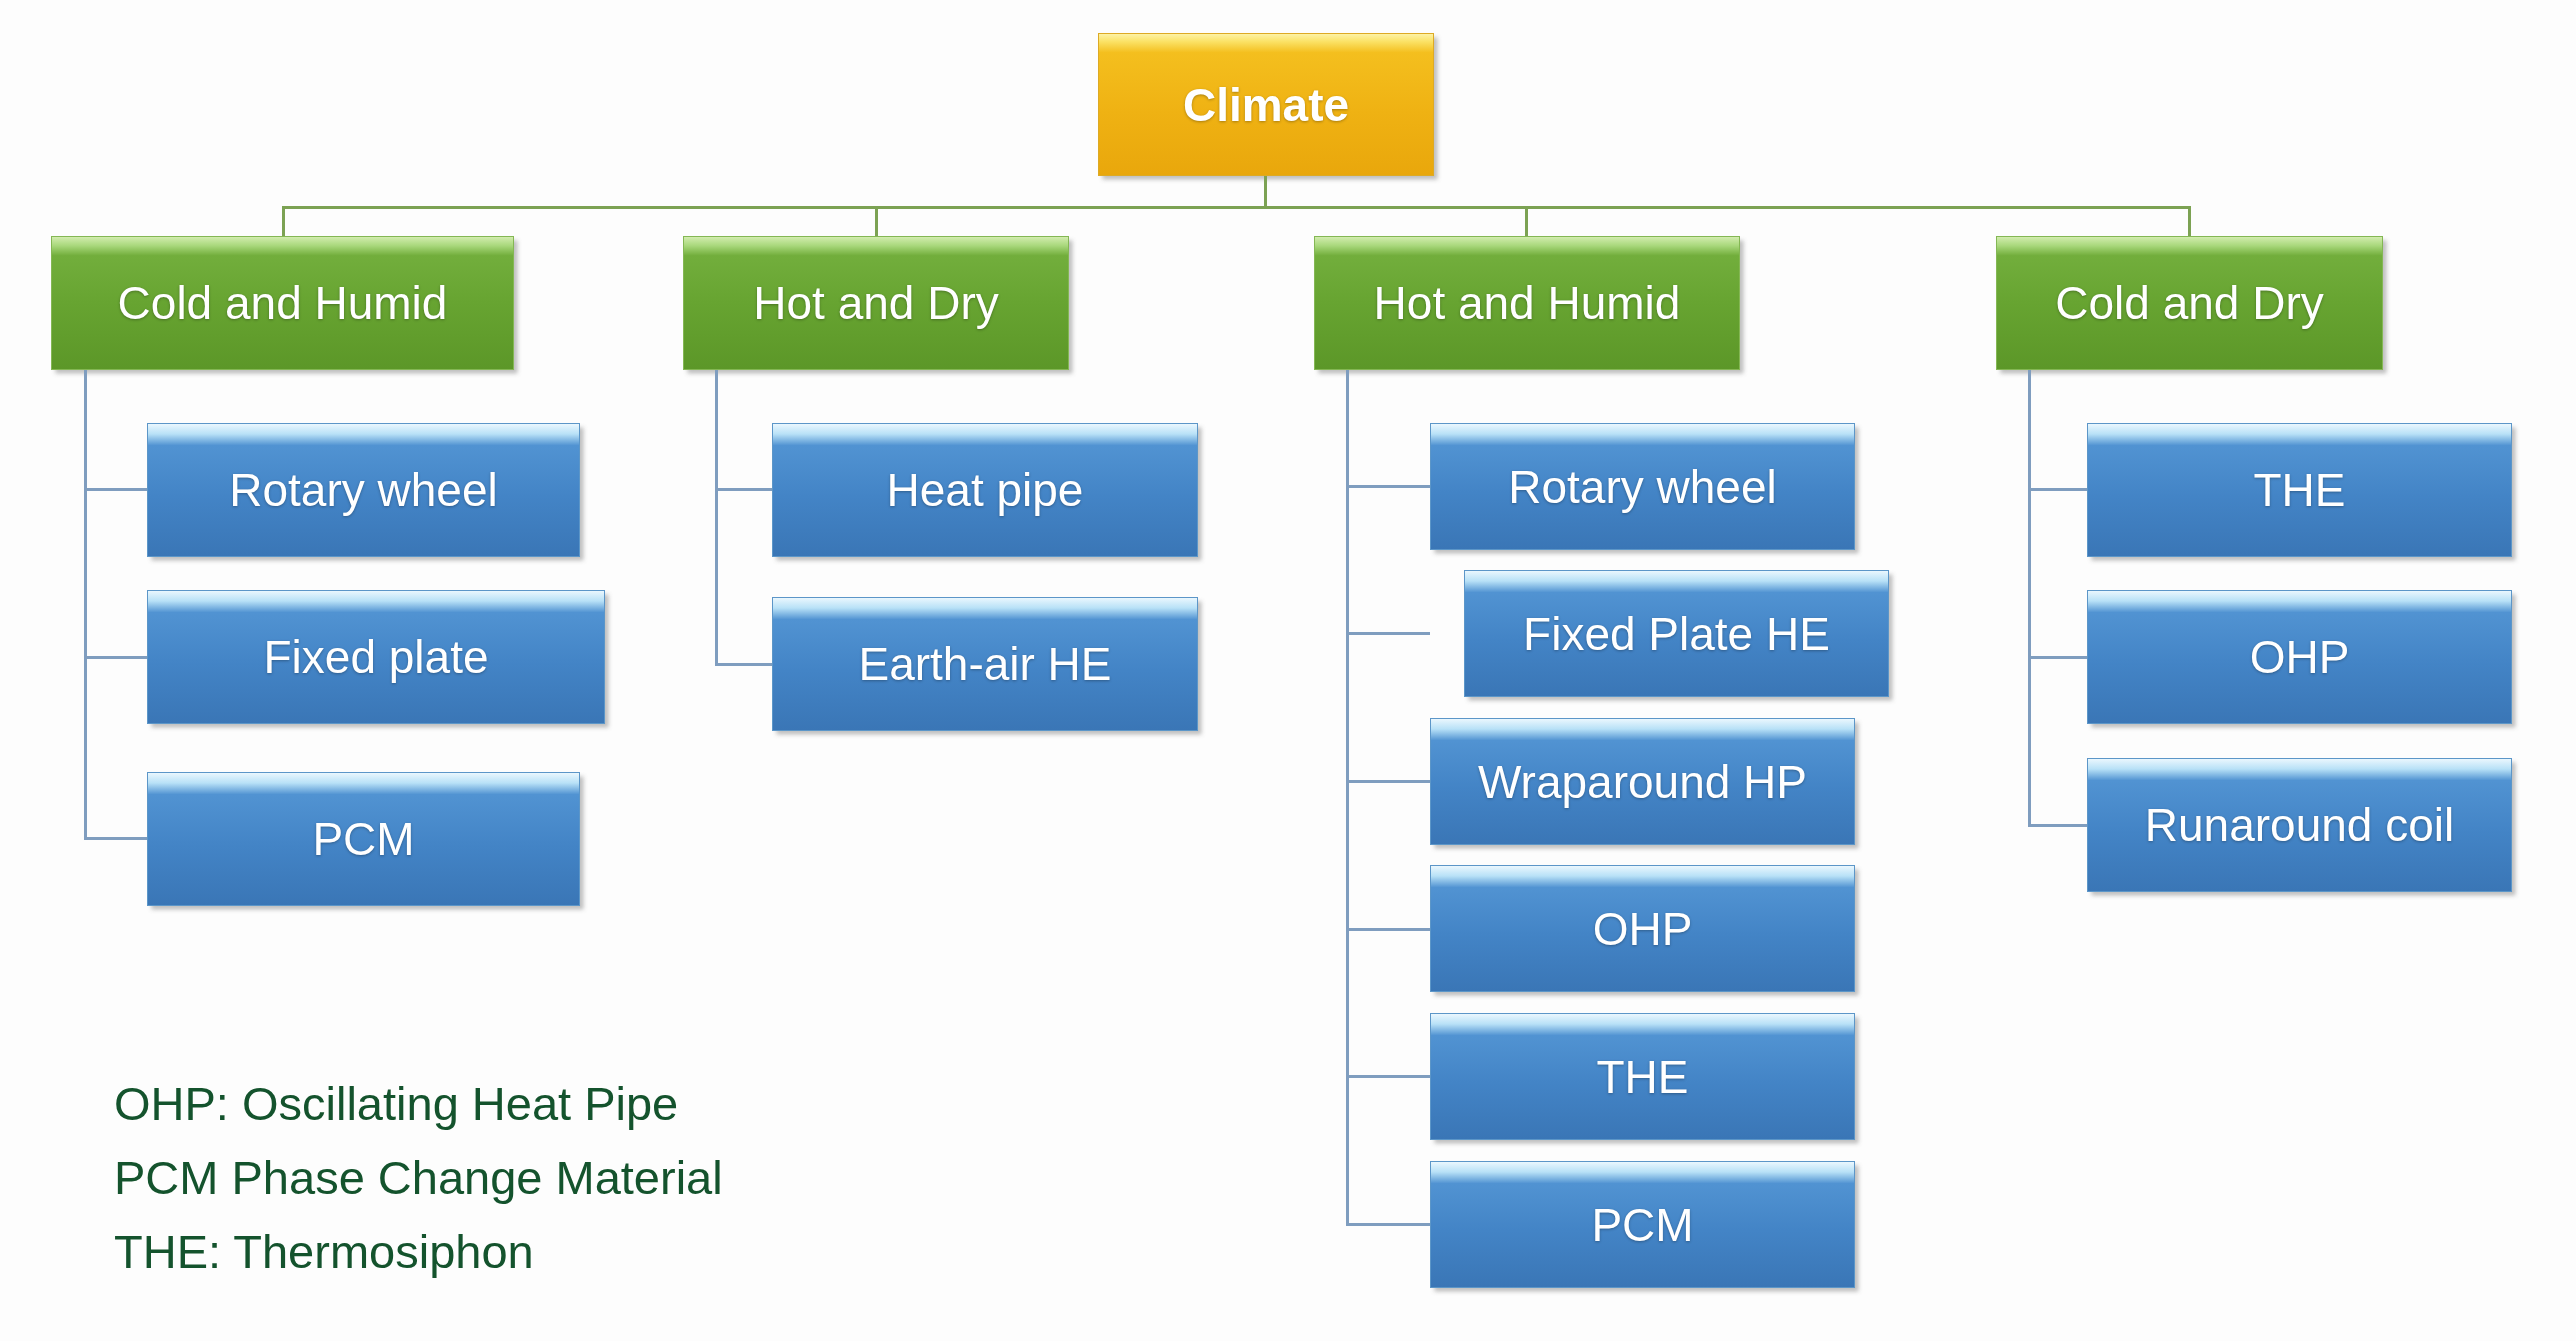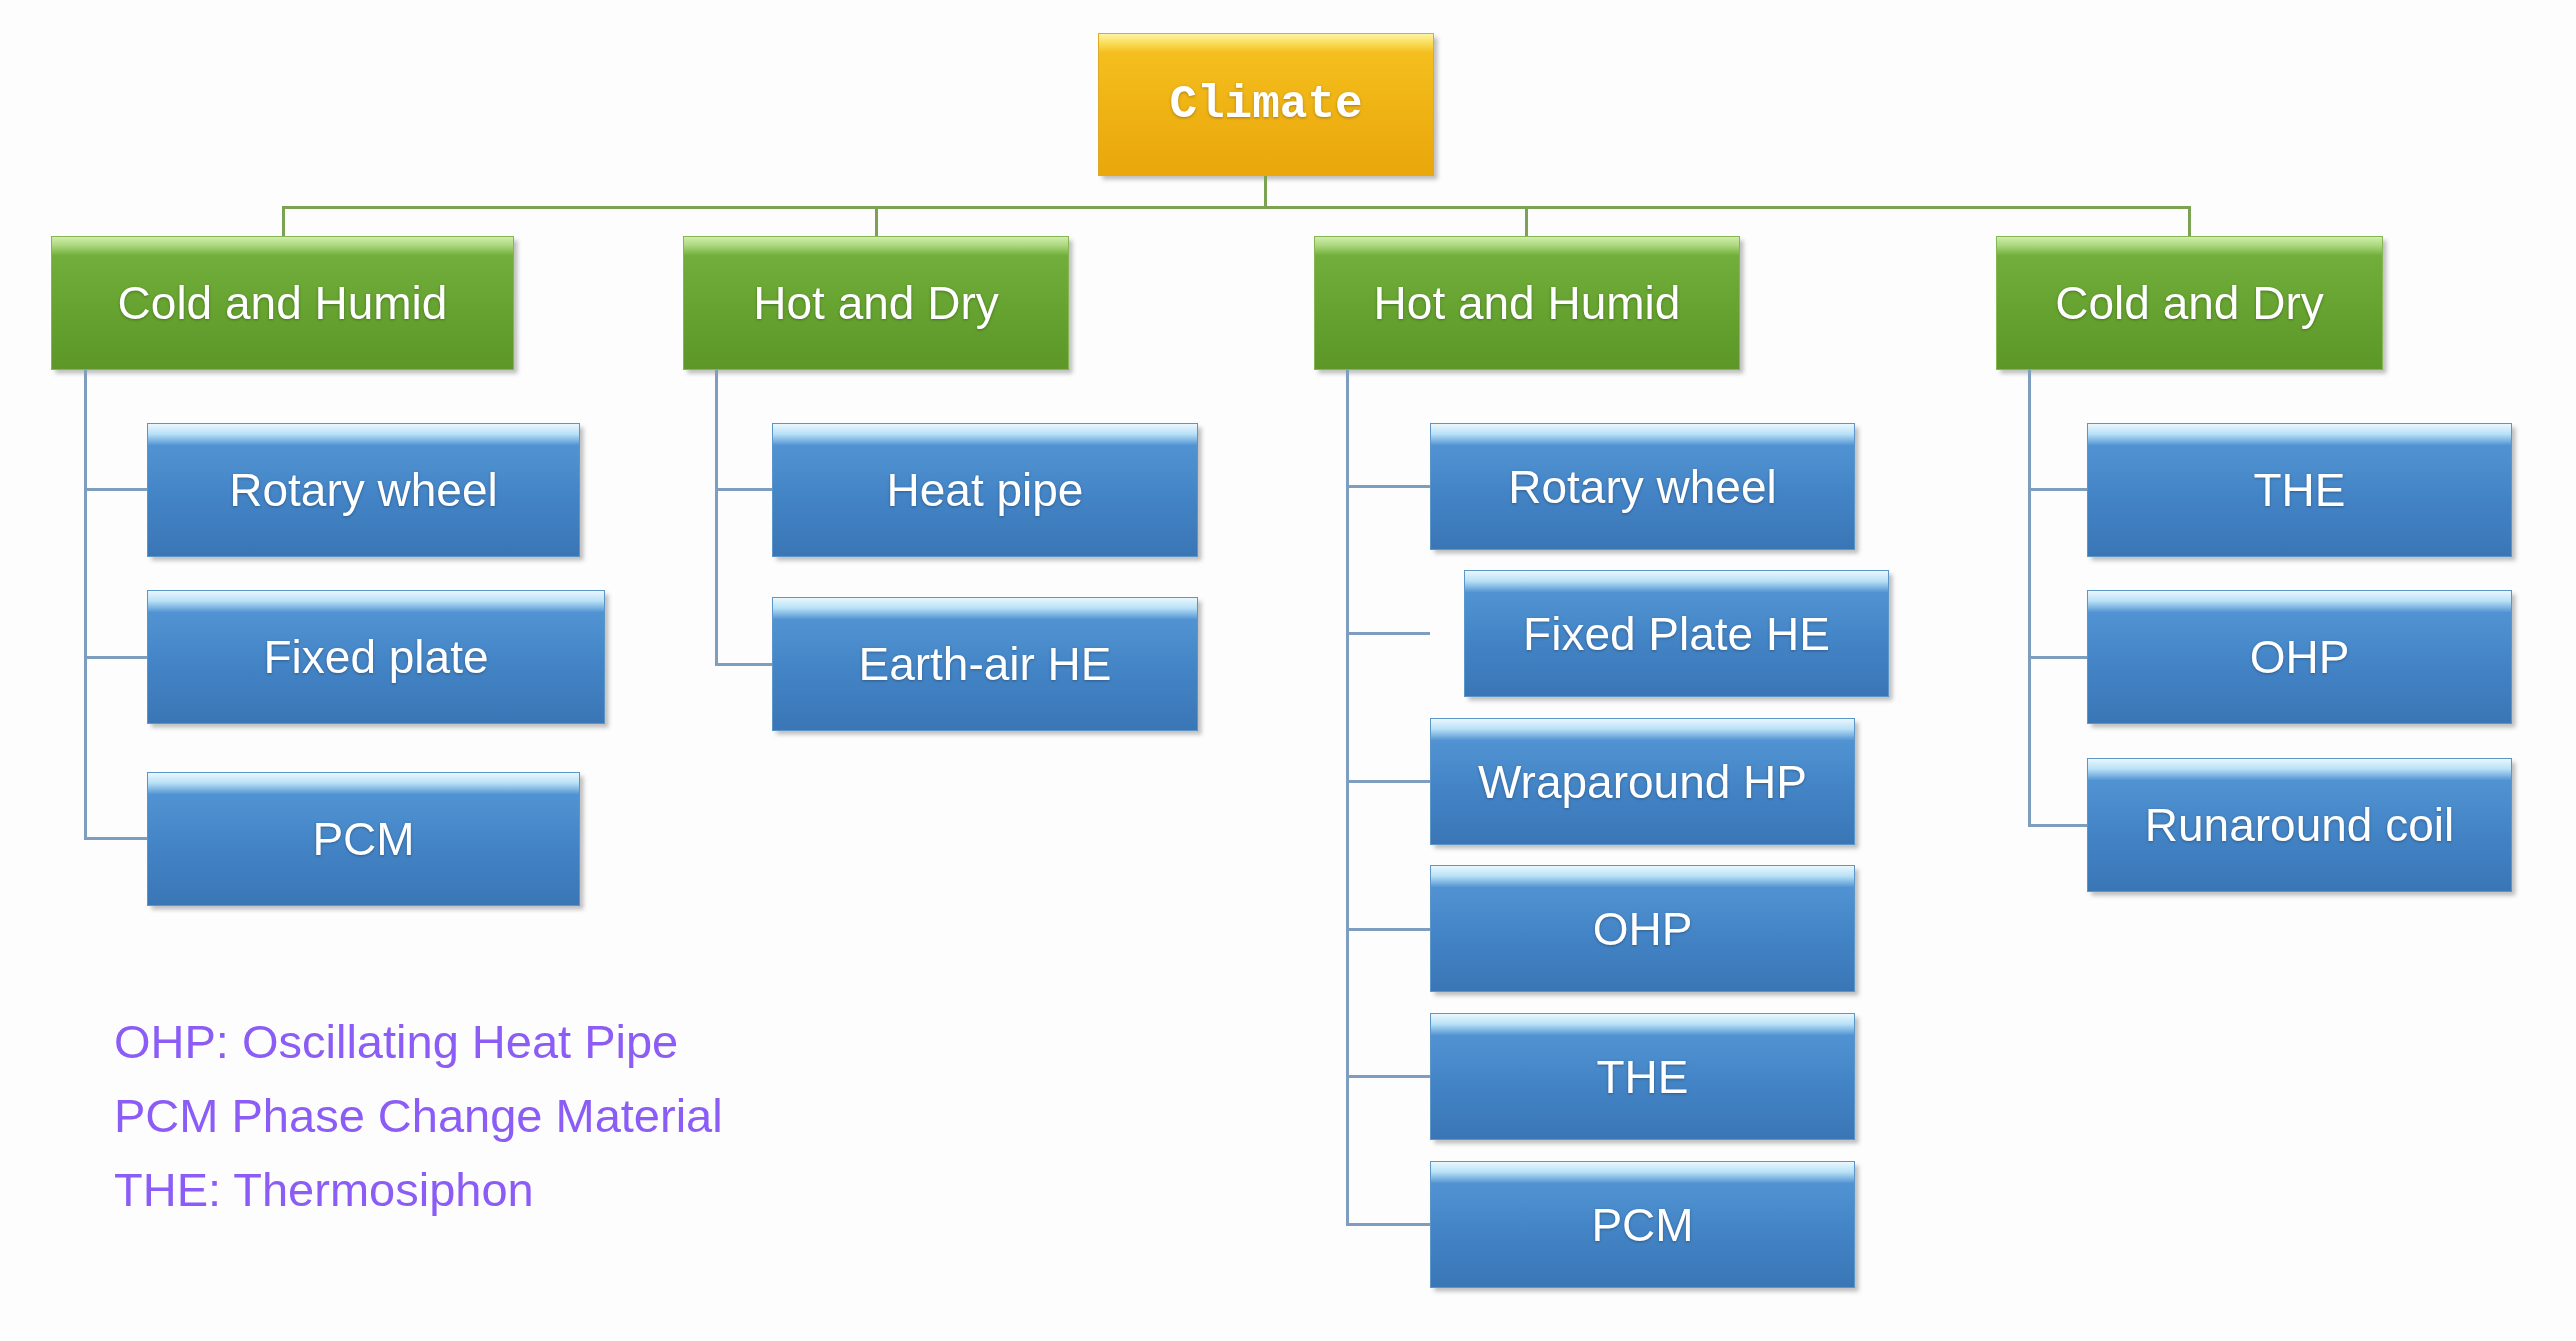--- a/index.html
+++ b/index.html
@@ -37,33 +37,33 @@
   }
   
   .conn{position:absolute;}
   .conn-green{background:#7ca253;}
   .conn-blue{background:#7f9dbf;}
   .v{width:2.9px;}
   .h{height:2.9px;}
   
   .legend{
     position:absolute;
-    left:114px;top:1005px;
-    color:#8b5cf6;
+    left:114px;top:1067px;
+    color:#14532d;
     font-size:47px;
     line-height:74px;
     white-space:nowrap;
   }
 </style>
 </head>
 <body>
 
 <div class="canvas">
 
-  <div class="node node-orange" style="left:1098px;top:33px;width:336px;height:143px;font-family:Liberation Mono, monospace;">Climate</div>
+  <div class="node node-orange" style="left:1098px;top:33px;width:336px;height:143px;">Climate</div>
 
   <div class="conn conn-green v" style="left:1264px;top:176px;height:30px;"></div>
   <div class="conn conn-green h" style="left:282px;top:206px;width:1907px;"></div>
   <div class="conn conn-green v" style="left:282px;top:206px;height:30px;"></div>
   <div class="conn conn-green v" style="left:875px;top:206px;height:30px;"></div>
   <div class="conn conn-green v" style="left:1525px;top:206px;height:30px;"></div>
   <div class="conn conn-green v" style="left:2188px;top:206px;height:30px;"></div>
 
   <div class="node node-green" style="left:51px;top:236px;width:463px;height:134px;">Cold and Humid</div>
   <div class="node node-green" style="left:683px;top:236px;width:386px;height:134px;">Hot and Dry</div>

